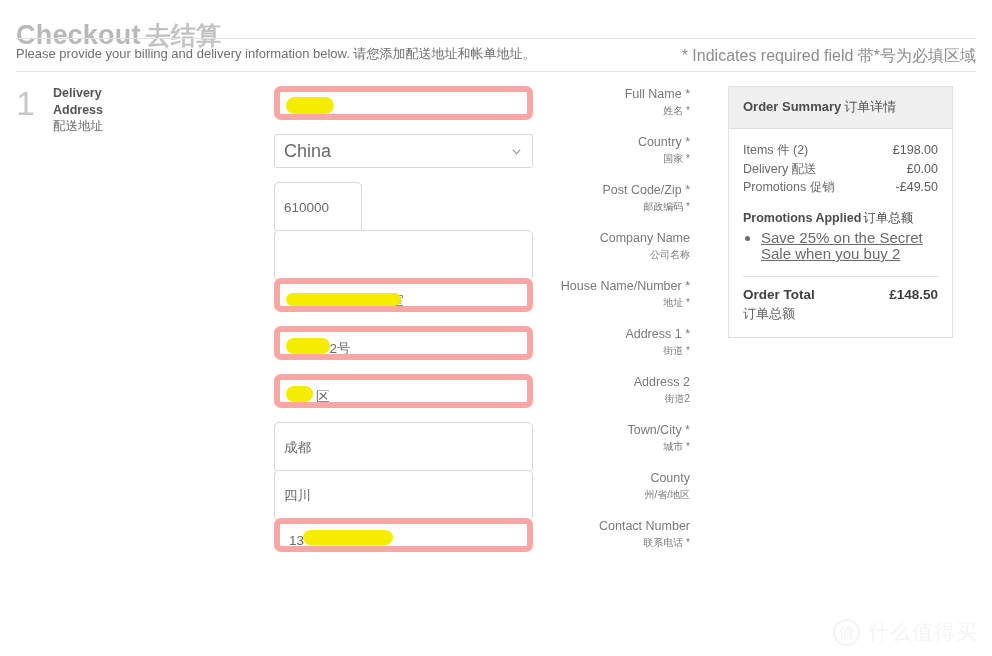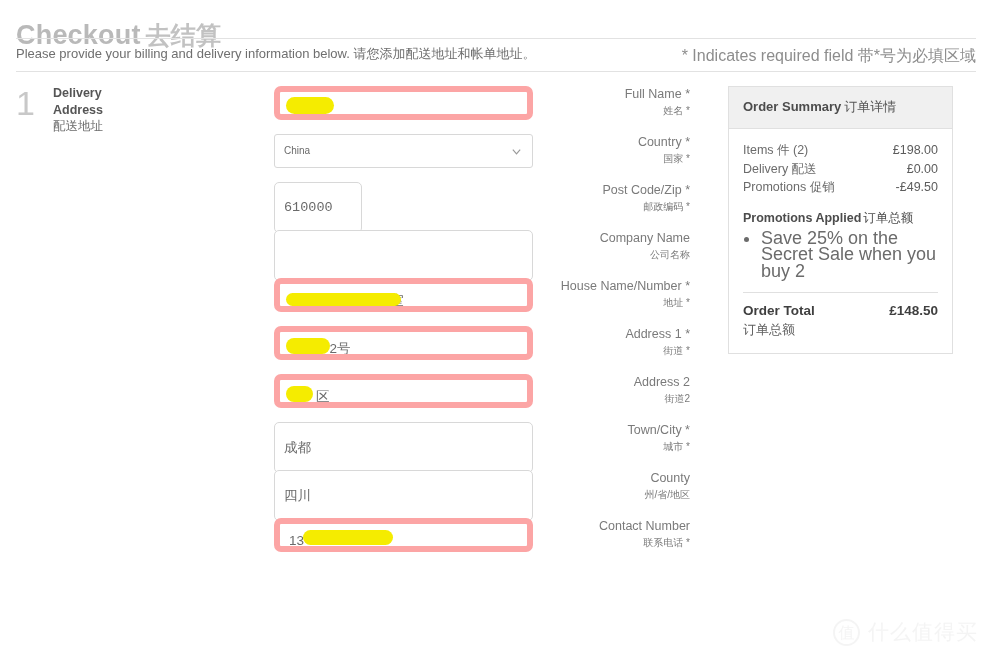--- a/index.html
+++ b/index.html
@@ -129,37 +129,37 @@
 
   .text-input {
     width: 259px;
     height: 51px;
     border: 1px solid #d8d8d8;
     border-radius: 5px;
     background: #ffffff;
     font-size: 13.5px;
     color: #6a6a6a;
     padding: 0 9px;
-    font-family: Liberation Mono, monospace;
+    font-family: Liberation Sans, sans-serif;
     outline: none;
   }
   .text-input.narrow { width: 88px; }
 
   .select-wrap {
     position: relative;
     width: 259px;
     height: 34px;
   }
   .select-box {
     width: 259px;
     height: 34px;
     border: 1px solid #d8d8d8;
     border-radius: 3px;
     background: #ffffff;
-    font-size: 10px;
+    font-size: 18px;
     color: #6a6a6a;
     padding: 0 28px 0 9px;
     line-height: 32px;
     white-space: nowrap;
     overflow: hidden;
   }
   .chev {
     position: absolute;
     right: 11px;
     top: 12px;
@@ -234,23 +234,24 @@
   }
   .promo-title b { font-weight: bold; }
   .promo-title .cn { font-weight: normal; margin-left: 2px; }
 
   .promo-list {
     margin: 3px 0 0 0;
     padding-left: 18px;
     list-style: disc;
   }
   .promo-list li {
-    font-size: 18px;
+    font-size: 15px;
     color: #6b6b6b;
     line-height: 16.5px;
+    text-decoration: underline;
   }
 
   .sum-rule {
     margin: 13px 0 10px 0;
     height: 1px;
     background: #e0e0e0;
   }
 
   .total-row {
     display: flex;

